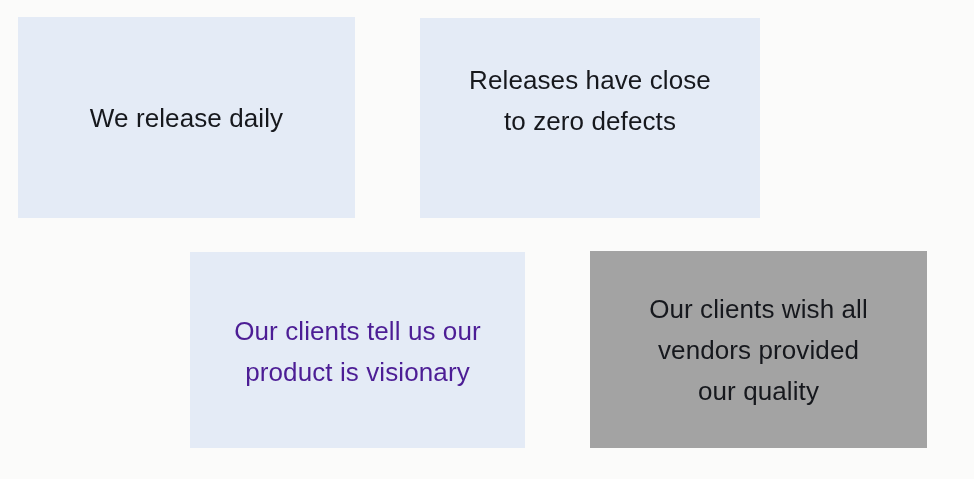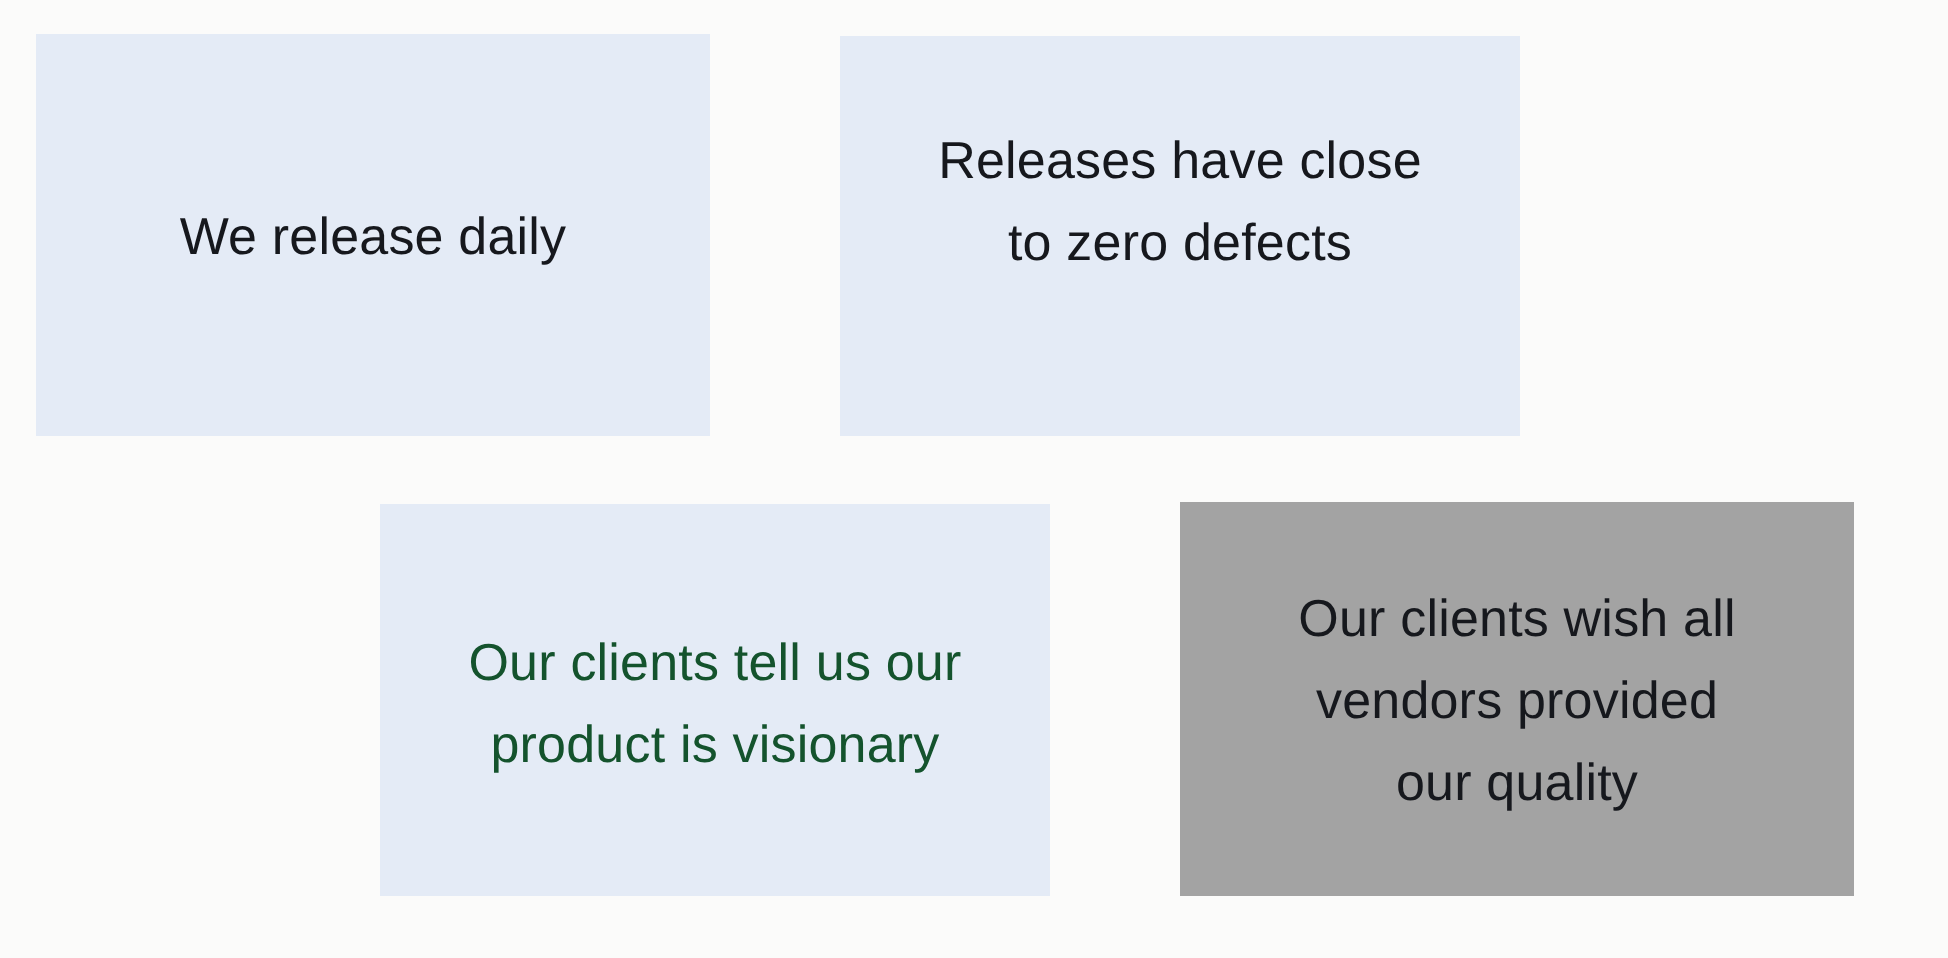--- a/index.html
+++ b/index.html
@@ -60,21 +60,21 @@
   <div class="note" id="note-1" style="background: rgb(228, 235, 246);">
     <div class="note-text" style="color: rgb(22, 24, 29);">We release daily</div>
   </div>
 
   <div class="note" id="note-2" style="background: rgb(228, 235, 246);">
     <div class="note-text" style="color: rgb(22, 24, 29);">Releases have close
 to zero defects</div>
   </div>
 
   <div class="note" id="note-3" style="background: rgb(228, 235, 246);">
-    <div class="note-text" style="color: #14532d;">Our clients tell us our
+    <div class="note-text" style="color: #4c1d95;">Our clients tell us our
 product is visionary</div>
   </div>
 
   <div class="note" id="note-4" style="background: #a3a3a3;">
     <div class="note-text" style="color: rgb(22, 24, 29);">Our clients wish all
 vendors provided
 our quality</div>
   </div>
 
 </div>

